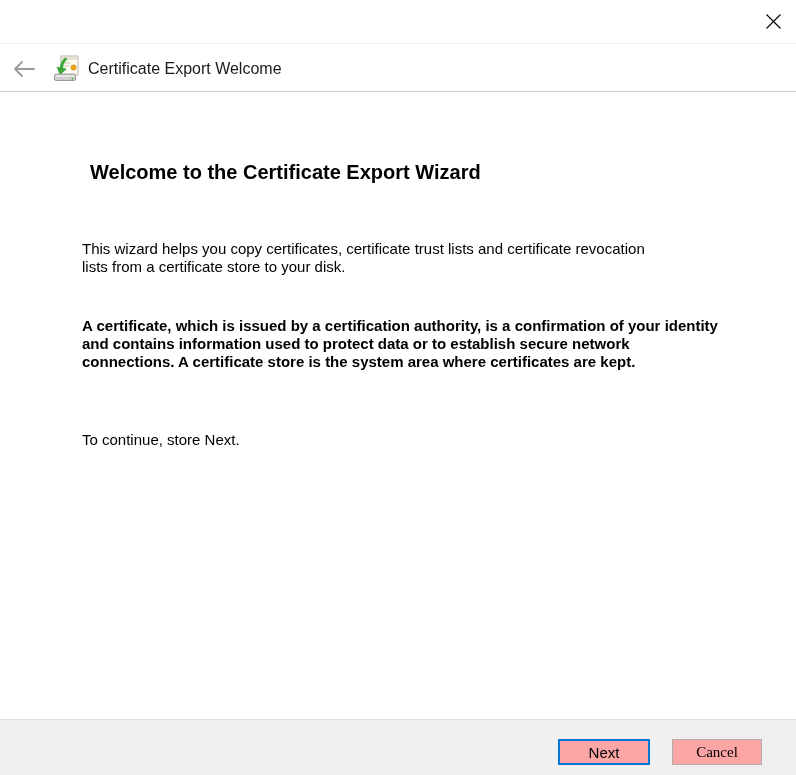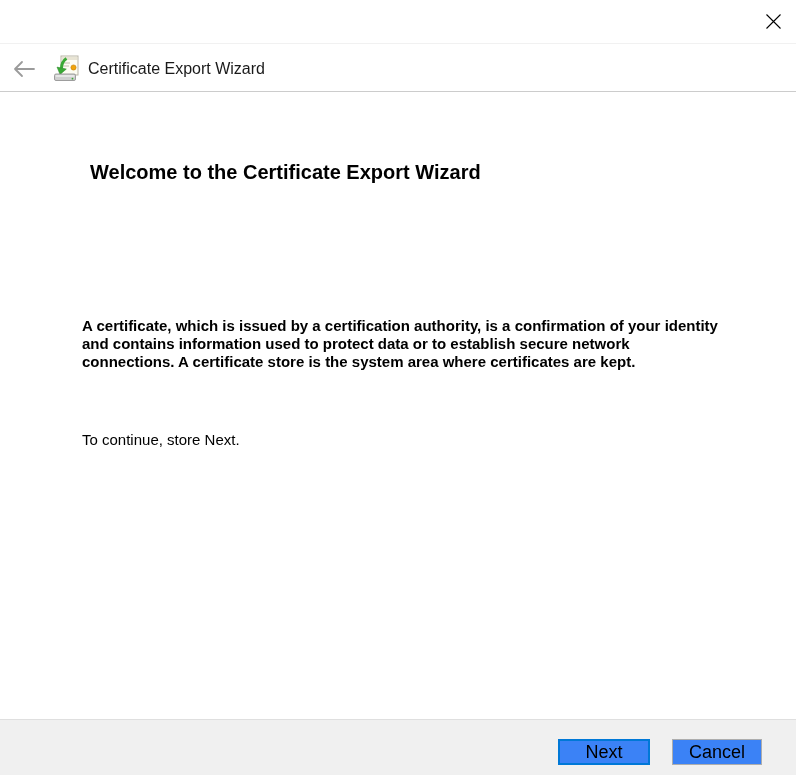--- a/index.html
+++ b/index.html
@@ -102,36 +102,37 @@
     top: 719px; left: 0;
     width: 796px; height: 56px;
     background: #f0f0f0;
     border-top: 1px solid #dfdfdf;
   }
   .btn {
     position: absolute;
     top: 19px;
     height: 26px;
     font-family: "Liberation Sans", sans-serif;
-    font-size: 18px;
+    font-size: 15px;
     color: #000000;
-    background: #3b82f6;
+    background: #fca5a5;
     cursor: pointer;
     padding: 0;
     text-align: center;
   }
   .btn-next {
     left: 558px;
     width: 92px;
     border: 2px solid #0078d7;
   }
   .btn-cancel {
     left: 672px;
     width: 90px;
     border: 1px solid #adadad;
+    font-family: Liberation Serif, serif;
   }
 </style>
 </head>
 <body>
 
 <div class="window">
 
   <div class="titlebar">
     <button class="close-btn" title="Close">
       <span style="display:flex;">
@@ -162,25 +163,27 @@
 
         <path d="M14.5 3.5 C10.5 6 9.5 9.5 9.5 13.5" stroke="#3aa935" stroke-width="3" fill="none"></path>
         <path d="M4.5 13 L14 13 L9 19.5 Z" fill="#3aa935" stroke="#2d8a2a" stroke-width="0.5" transform="rotate(12 9 15)"></path>
 
         <rect x="2.5" y="19" width="21" height="6.5" rx="1.5" fill="#cfcfcf" stroke="#8a8a8a" stroke-width="0.8"></rect>
         <rect x="3.5" y="20" width="19" height="2" rx="1" fill="#e6e6e6"></rect>
         <circle cx="20.5" cy="23.7" r="0.9" fill="#3aa935"></circle>
       </svg>
     </span>
 
-    <span class="header-title">Certificate Export Wizard</span>
+    <span class="header-title">Certificate Export Welcome</span>
   </div>
 
   <div class="content">
     <h1 class="welcome-heading">Welcome to the Certificate Export Wizard</h1>
+    <p class="body-text para1">This wizard helps you copy certificates, certificate trust lists and certificate revocation
+lists from a certificate store to your disk.</p>
     <p class="body-text para2">A certificate, which is issued by a certification authority, is a confirmation of your identity
 and contains information used to protect data or to establish secure network
 connections. A certificate store is the system area where certificates are kept.</p>
     <p class="body-text para3">To continue, store Next.</p>
   </div>
 
   <div class="footer">
     <button class="btn btn-next">Next</button>
     <button class="btn btn-cancel">Cancel</button>
   </div>

